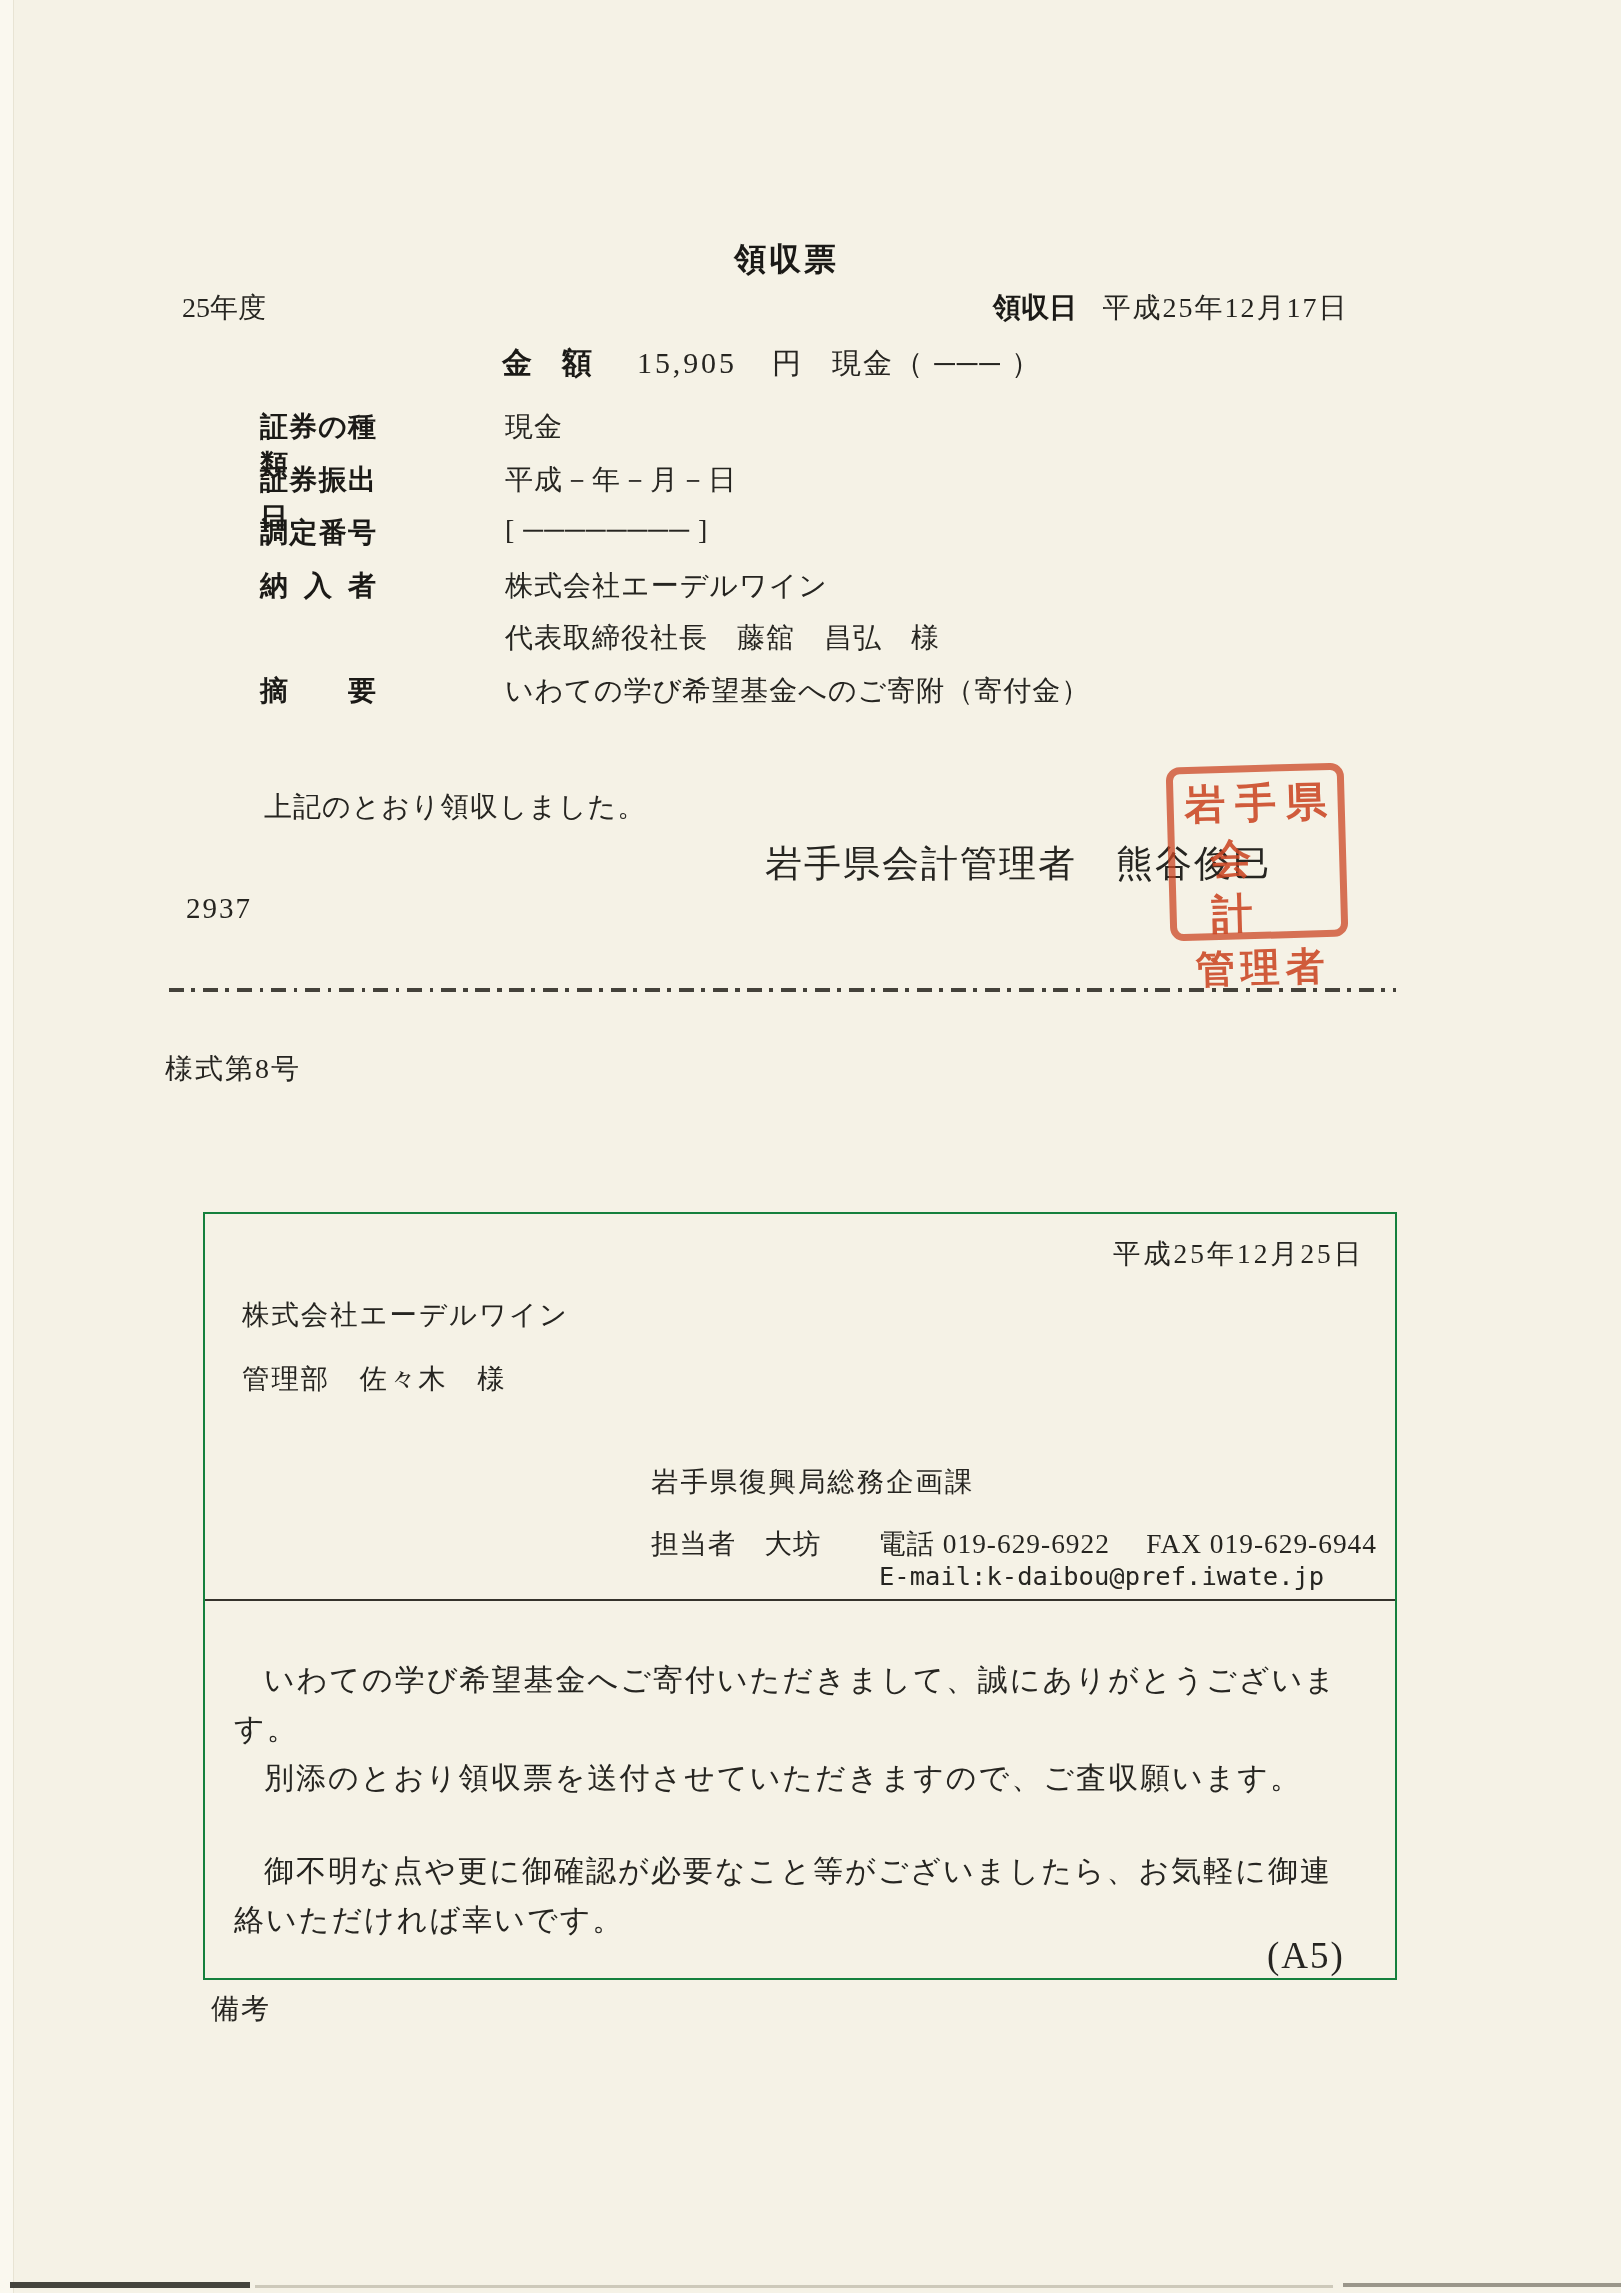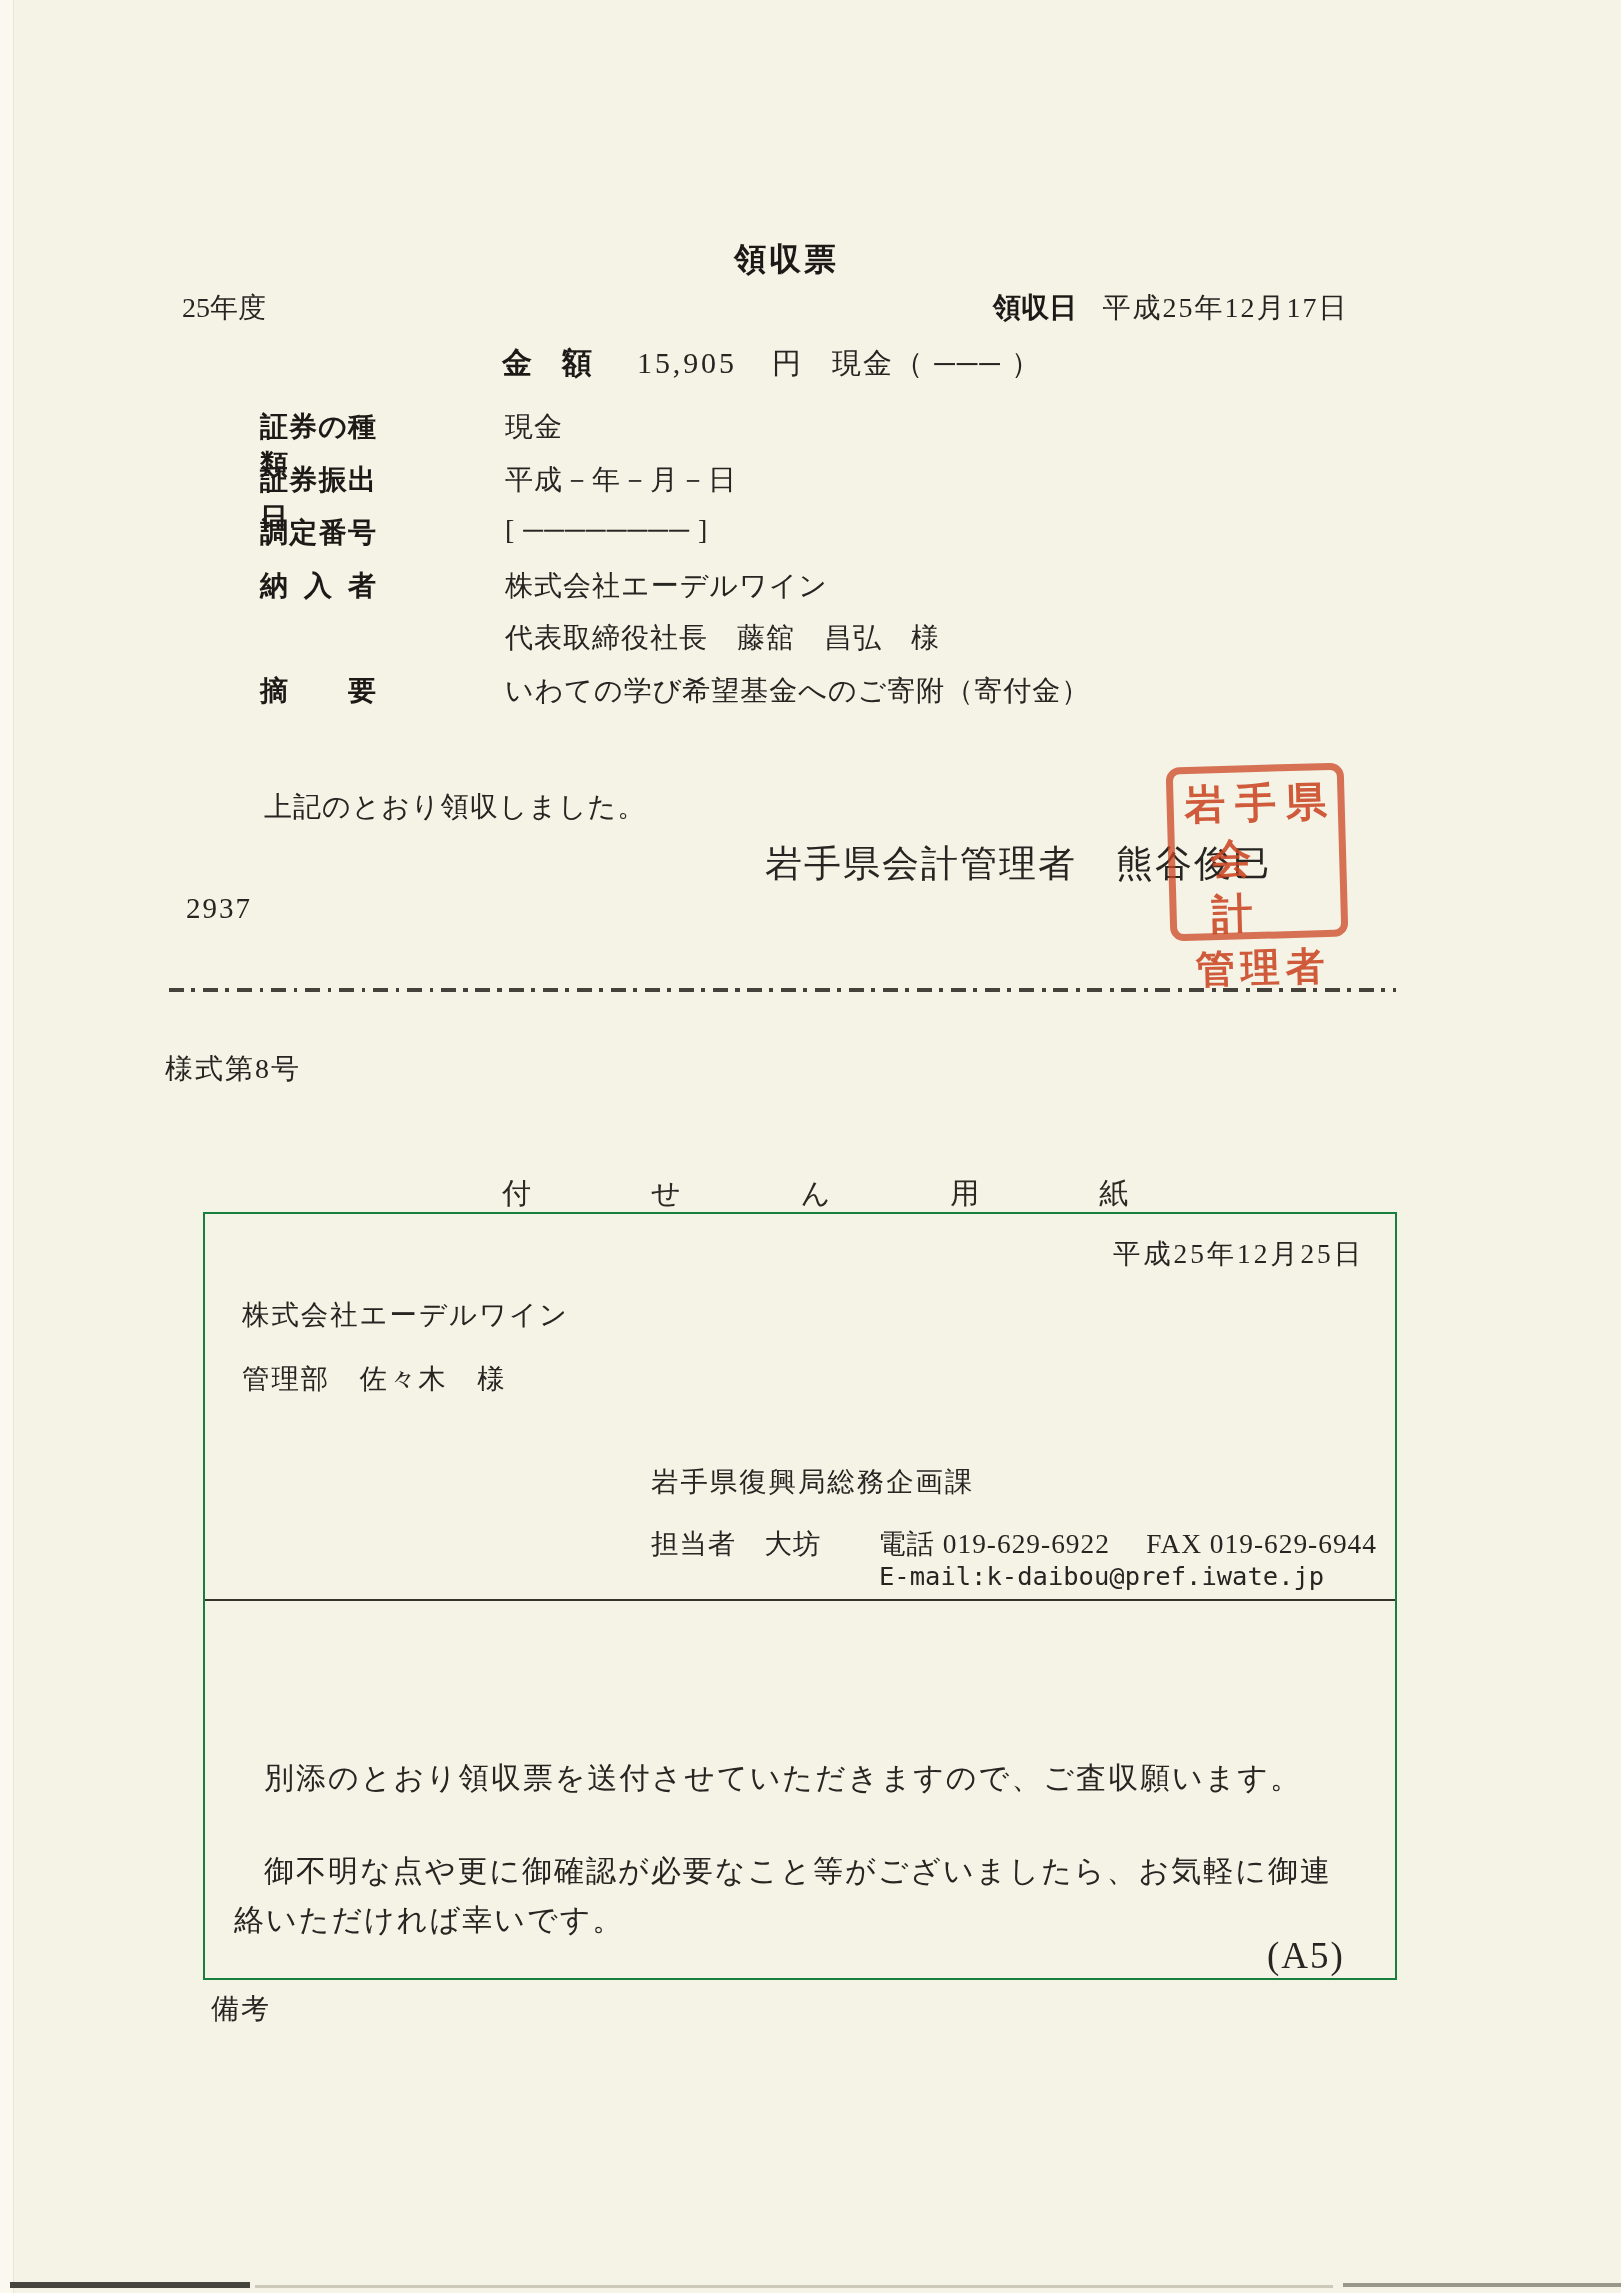--- a/index.html
+++ b/index.html
@@ -161,32 +161,32 @@
     <span class="seal-l2">会計</span>
     <span class="seal-l3">管理者</span>
   </div>
 
   <div class="r-number">2937</div>
 
   <div class="divider"></div>
 
   <div class="form-number">様式第8号</div>
 
-  <div class="f-heading">付せん用紙</div>
 
   <div class="f-box">
     <div class="f-date">平成25年12月25日</div>
     <div class="f-company">株式会社エーデルワイン</div>
     <div class="f-person">管理部　佐々木　様</div>
     <div class="f-org">岩手県復興局総務企画課</div>
     <div class="f-contact">担当者　大坊　　電話 019-629-6922　 FAX 019-629-6944</div>
     <div class="f-email">E-mail:k-daibou@pref.iwate.jp</div>
 
     <div class="f-boxdivider"></div>
 
+    <p class="f-para f-p1">いわての学び希望基金へご寄付いただきまして、誠にありがとうございます。</p>
     <p class="f-para f-p2">別添のとおり領収票を送付させていただきますので、ご査収願います。</p>
     <p class="f-para f-p3">御不明な点や更に御確認が必要なこと等がございましたら、お気軽に御連絡いただければ幸いです。</p>
   </div>
 
   <div class="f-remarks">備考</div>
   <div class="page-size">(A5)</div>
 
   <div class="scanline-1"></div>
   <div class="scanline-2"></div>
   <div class="scanline-3"></div>

